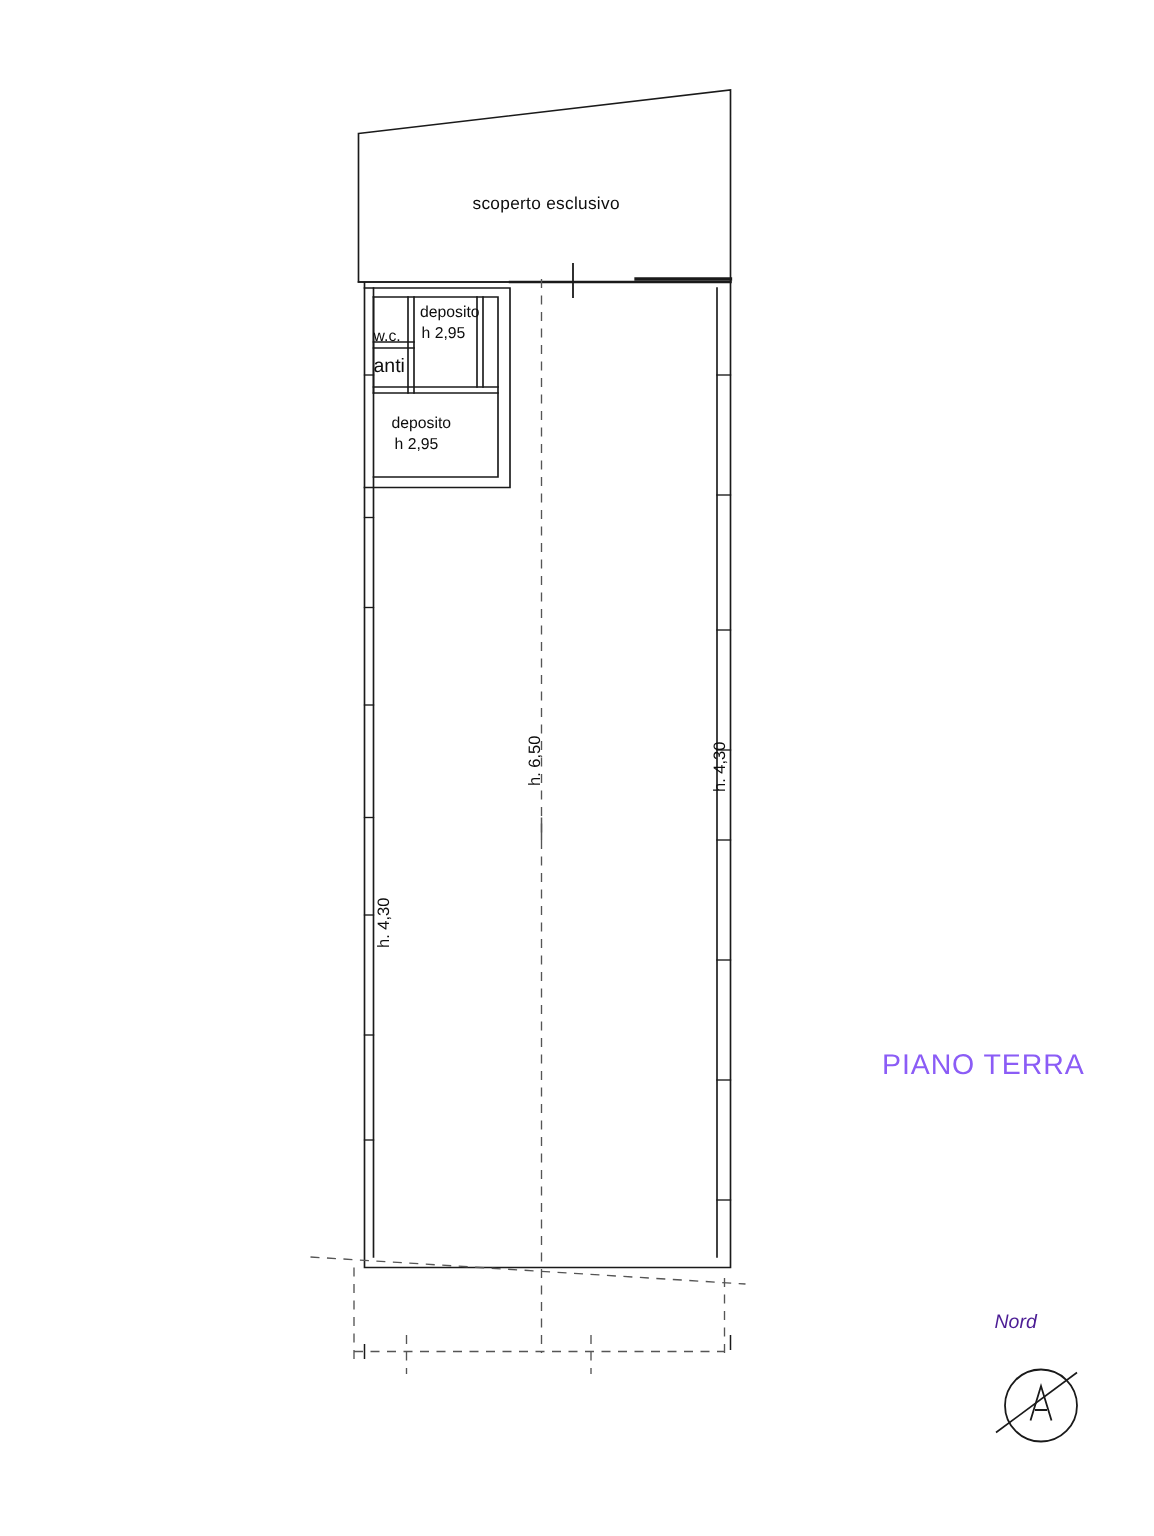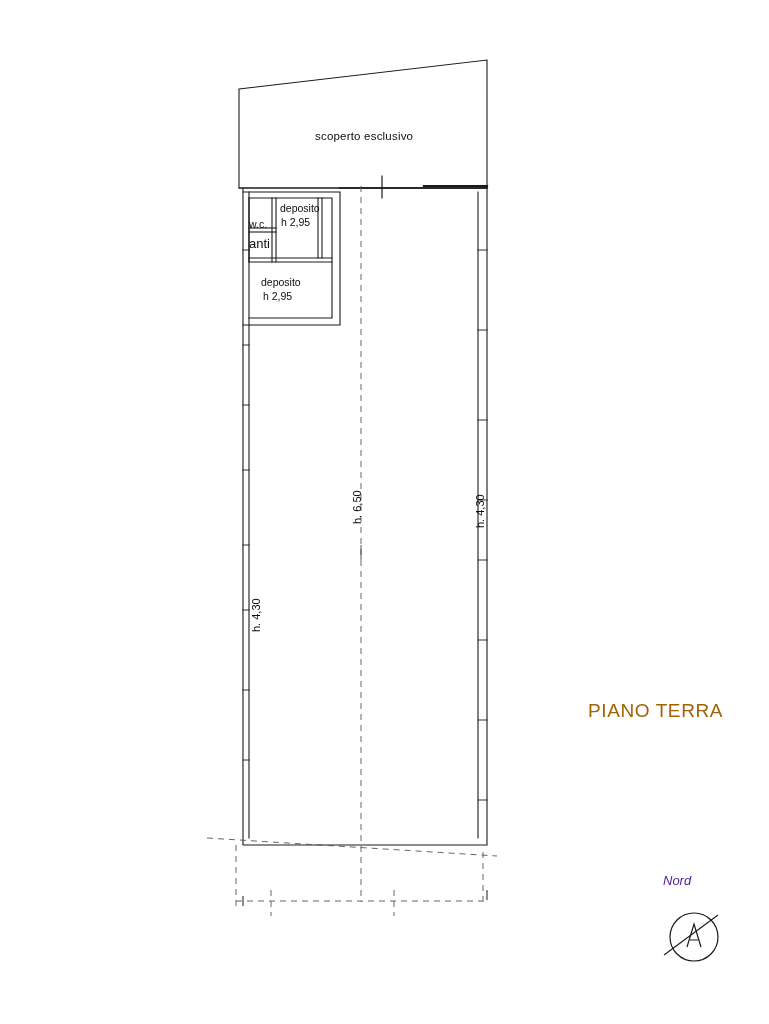--- a/index.html
+++ b/index.html
@@ -87,21 +87,21 @@
   }
   .lbl-h430-right {
     left: 474px;
     top: 528px;
   }
   .lbl-piano {
     left: 588px;
     top: 700px;
     font-size: 19px;
     letter-spacing: 0.6px;
-    color: #a16207;
+    color: #8b5cf6;
   }
   .lbl-nord {
     left: 663px;
     top: 873px;
     font-size: 13px;
     color: #4c1d95;
     font-style: italic;
   }
 </style>
 </head>

